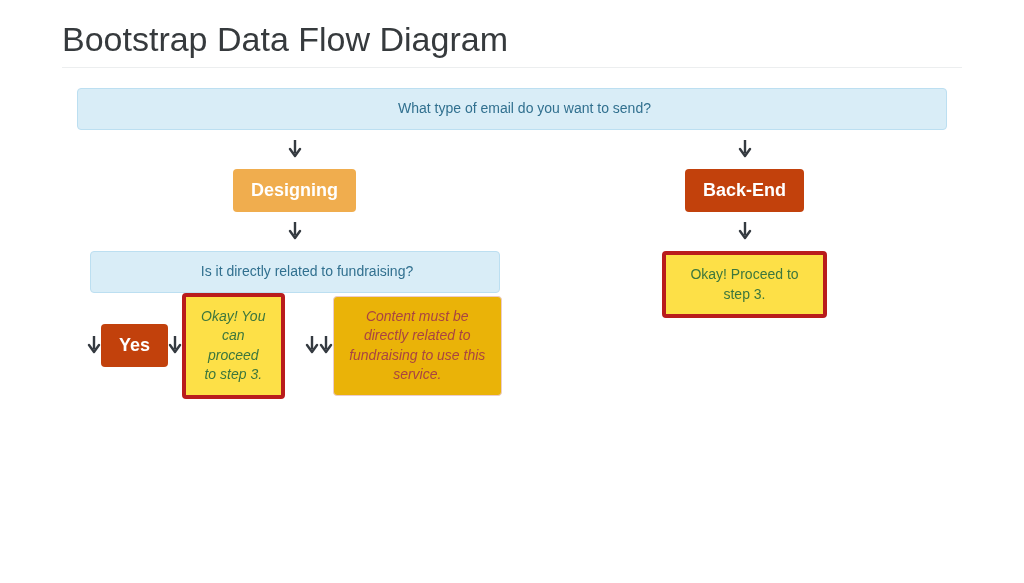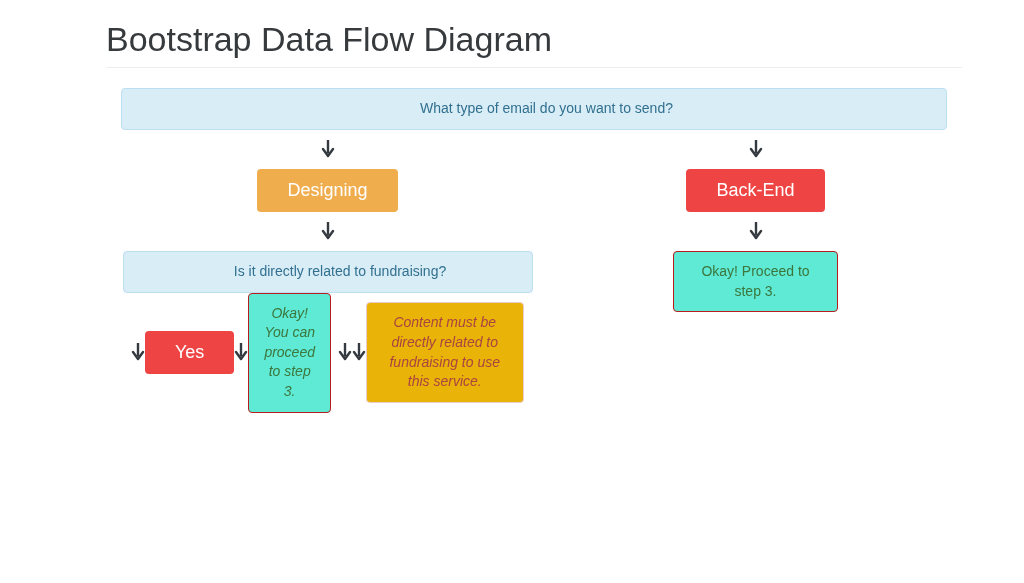--- a/index.html
+++ b/index.html
@@ -5,21 +5,20 @@
   * { box-sizing: border-box; margin: 0; padding: 0; }
   body {
     font-family: -apple-system, "Segoe UI", "Helvetica Neue", Arial, sans-serif;
     background: #ffffff;
     color: #363a3d;
     width: 1024px;
     height: 583px;
   }
   .container {
     padding: 20px 62px 0 62px;
-    margin-left: 44px;
   }
   h1.page-title {
     font-size: 34px;
     font-weight: 500;
     margin-bottom: 8px;
   }
   hr.divider {
     border: none;
     border-top: 1px solid #eceeef;
     margin-bottom: 20px;
@@ -63,42 +62,42 @@
     font-size: 14px;
     line-height: 1.4;
   }
   .banner-info {
     background: #d9edf7;
     color: #31708f;
     border: 1px solid #bcdff1;
     padding-left: 40px;
   }
   .banner-success {
-    background: #5eead4;
+    background: #fde047;
     color: #3c763d;
-    border: 1px solid #b91c1c;
+    border: 4px solid #b91c1c;
   }
   .banner-danger {
     background: #eab308;
     color: #a94442;
     border: 1px solid #ebcccc;
   }
 
   
   .node {
     display: inline-block;
-    padding: 10px 30px;
+    padding: 10px 18px;
     font-size: 18px;
-    font-weight: 400;
+    font-weight: 700;
     border-radius: 4px;
     color: #fff;
     line-height: 1.3;
   }
   .node-warning { background: #f0ad4e; }
-  .node-success { background: #ef4444; }
+  .node-success { background: #c2410c; }
   .node-danger  { background: #d9534f; }
 
   
   .arrow {
     text-align: center;
     padding: 10px 0 8px 0;
     font-size: 18px;
     line-height: 1;
   }
   .arrow svg { width: 14px; height: 18px; display: inline-block; }

